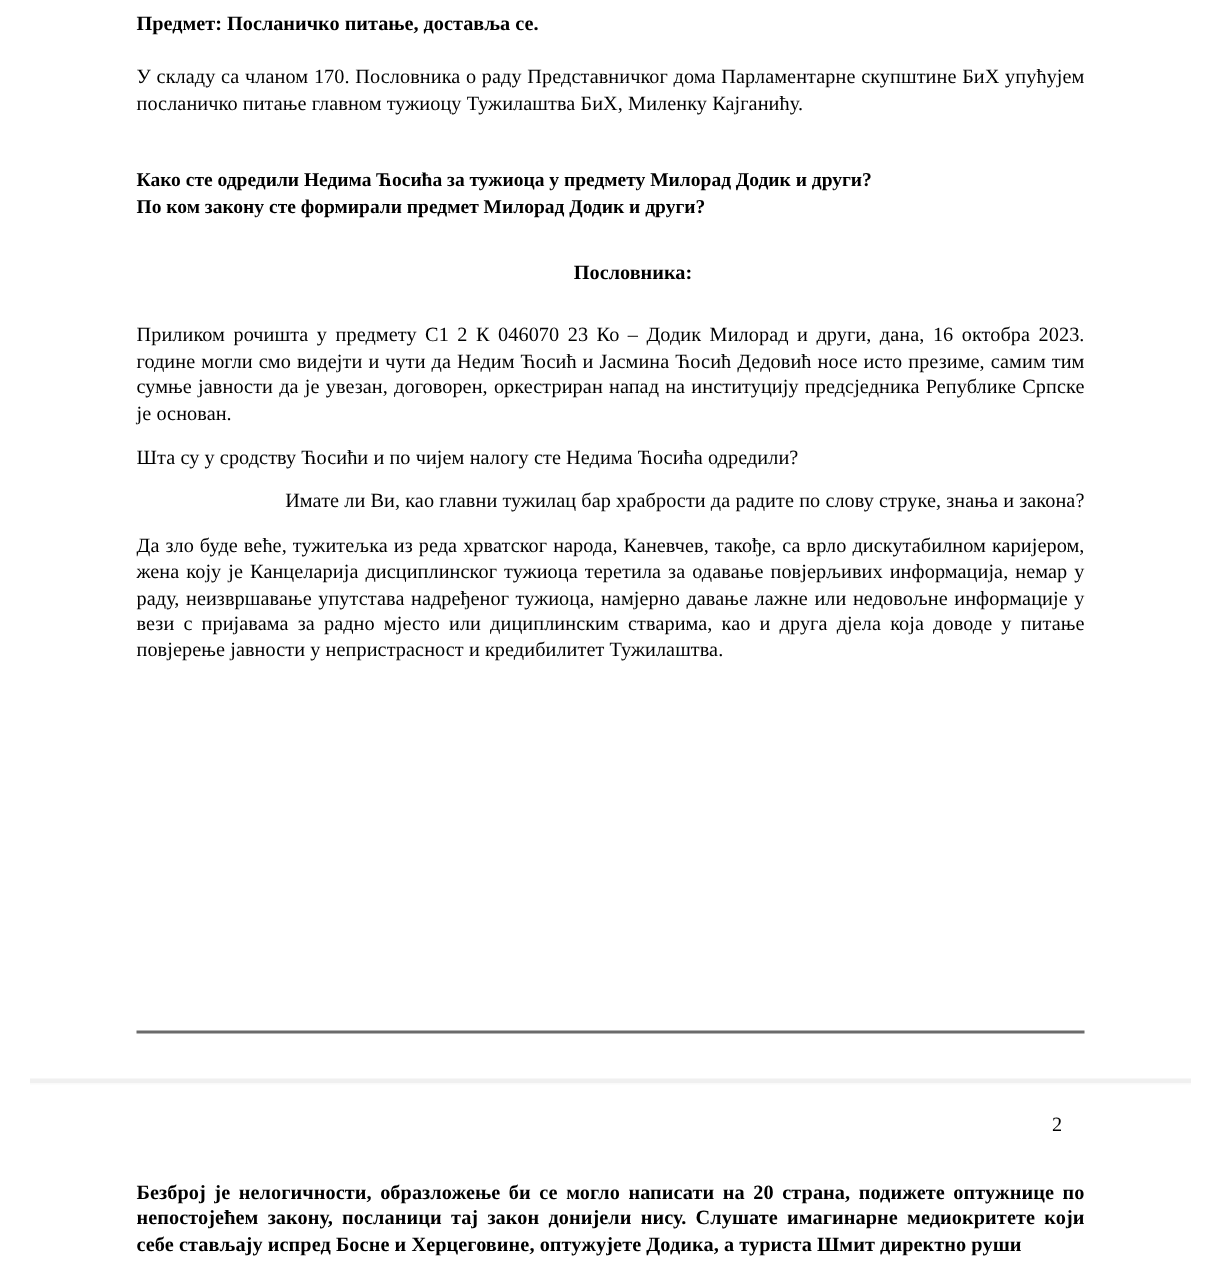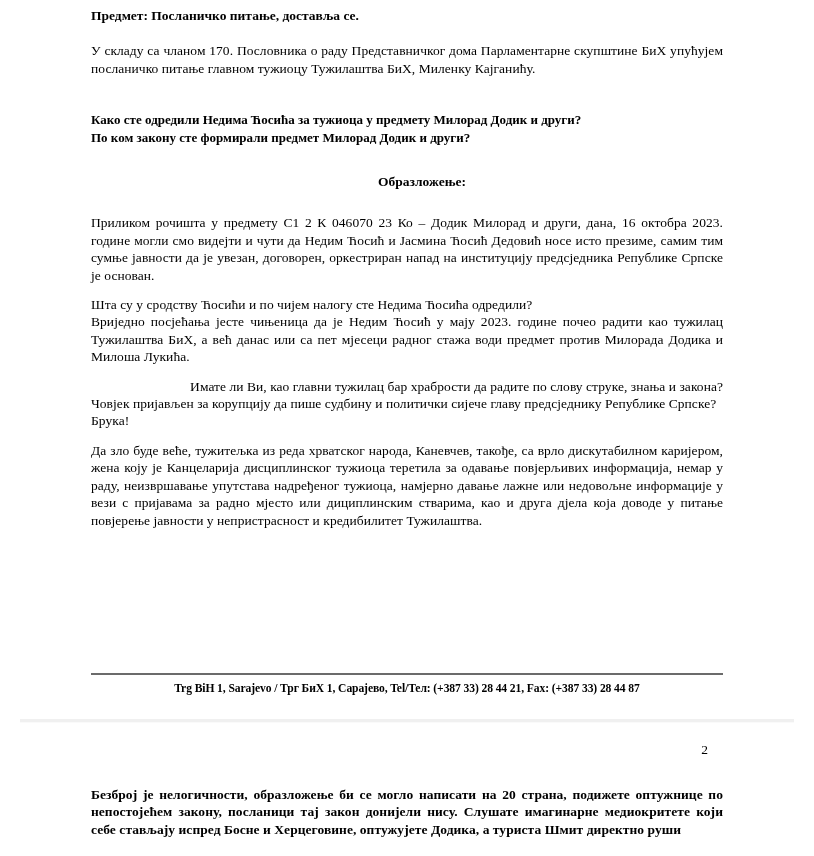--- a/index.html
+++ b/index.html
@@ -158,47 +158,44 @@
 
     <div class="spacer-34"></div>
 
     <div class="question-block">
       <p>Како сте одредили Недима Ћосића за тужиоца у предмету Милорад Додик и други?</p>
       <p>По ком закону сте формирали предмет Милорад Додик и други?</p>
     </div>
 
     <div class="spacer-28"></div>
 
-    <p class="reason-heading">Образложење:</p>
+    <p class="reason-heading">Пословника:</p>
 
     <div class="spacer-24"></div>
 
     <p class="body-text">Приликом рочишта у предмету  С1 2 К 046070 23 Ко – Додик Милорад и други, дана, 16 октобра 2023. године  могли смо видејти  и чути да Недим Ћосић и Јасмина Ћосић Дедовић носе исто презиме, самим тим сумње јавности да је увезан, договорен, оркестриран напад на институцију предсједника Републике Српске је основан.</p>
 
     <div class="spacer-12"></div>
 
     <p class="body-text">
         <span style="display: block; text-align: left;">Шта су у сродству Ћосићи и по чијем налогу сте Недима Ћосића одредили?</span>
-        <span style="display: block; text-align: justify;">Вриједно посјећања јесте чињеница да је Недим Ћосић у мају 2023. године  почео радити као тужилац Тужилаштва БиХ, а већ данас или са пет мјесеци радног стажа води предмет против Милорада Додика и Милоша Лукића.</span>
       </p>
 
     <div class="spacer-12"></div>
 
     <p class="body-text">
         <span style="display: block; text-align: right;">Имате ли Ви, као главни тужилац бар храбрости да радите по слову струке, знања и закона?</span>
-        <span style="display: block; text-align: left;">Човјек пријављен за корупцију да пише судбину и политички сијече главу предсједнику Републике Српске? Брука!</span>
       </p>
 
     <div class="spacer-12"></div>
 
     <p class="body-text">Да зло буде веће, тужитељка из реда хрватског народа, Каневчев, такође, са врло дискутабилном каријером, жена коју је Канцеларија дисциплинског тужиоца теретила за одавање повјерљивих информација, немар у раду, неизвршавање упутстава надређеног тужиоца, намјерно давање лажне или недовољне информације у вези с пријавама за радно мјесто или дициплинским стварима, као и друга дјела која доводе у питање повјерење јавности у непристрасност и кредибилитет Тужилаштва.</p>
 
     <div class="page-footer">
       <div class="footer-rule"></div>
-      <p class="footer-text">Trg BiH 1, Sarajevo / Трг БиХ 1, Сарајево, Tel/Тел: (+387 33) 28 44 21, Fax: (+387 33) 28 44 87</p>
     </div>
   </div>
 
   <div class="page-gap"></div>
 
   <div class="page page-two">
     <p class="page-number">2</p>
 
     <div class="page-two-body clipped-last-line">
       <p class="body-text">Безброј је нелогичности, образложење би се могло написати на 20 страна, подижете оптужнице по непостојећем закону, посланици тај закон донијели нису. Слушате имагинарне медиокритете који себе стављају испред Босне и Херцеговине, оптужујете Додика, а туриста Шмит директно руши</p>

